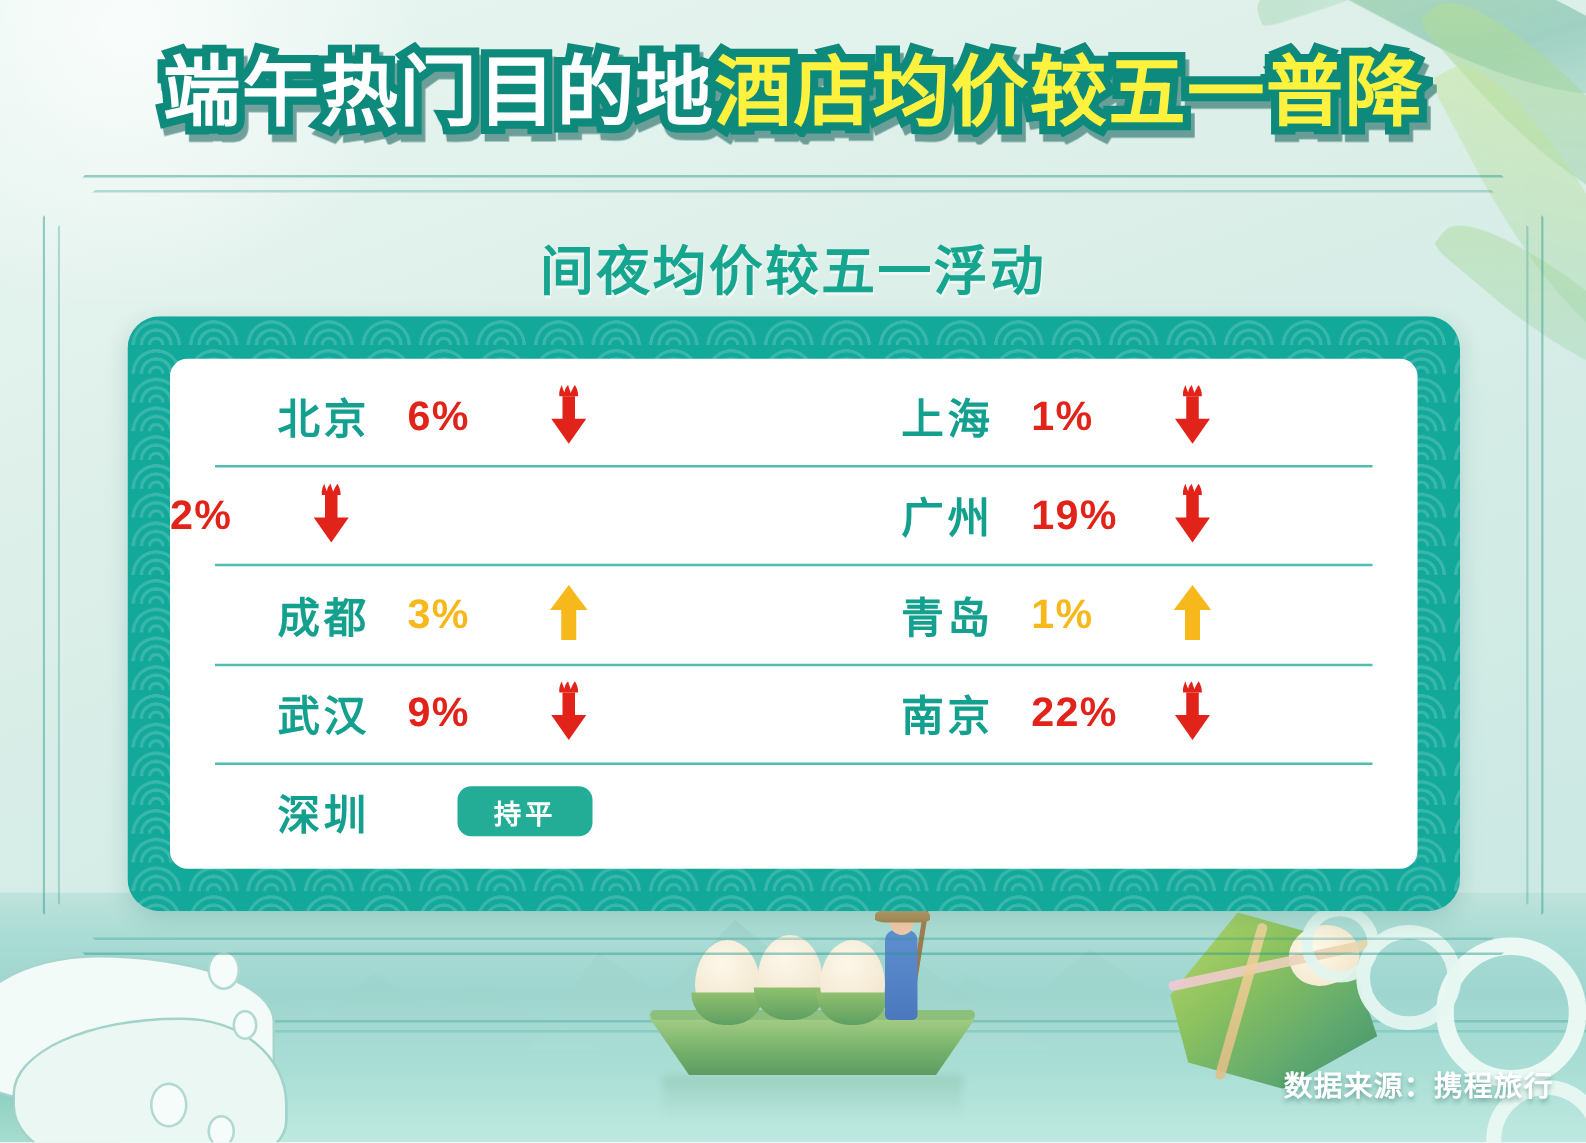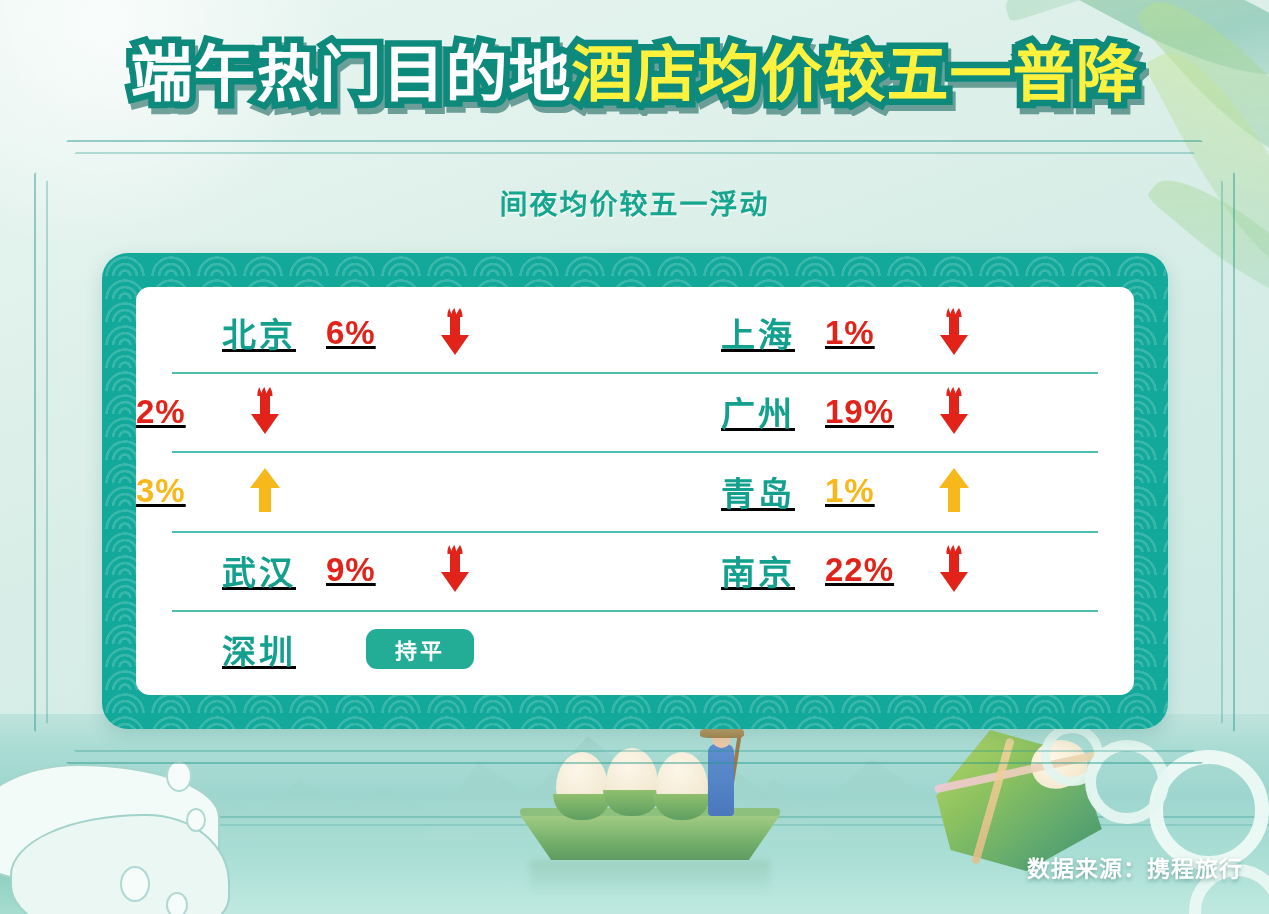--- a/index.html
+++ b/index.html
@@ -241,21 +241,21 @@
     border-color: rgba(36,150,138,.30);
     clip-path: polygon(
       30px 0, calc(100% - 30px) 0, 100% 30px, 100% calc(100% - 30px),
       calc(100% - 30px) 100%, 30px 100%, 0 calc(100% - 30px), 0 30px);
   }
 
   
   .subtitle {
     position: absolute; top: 182px; left: 0; right: 0;
     text-align: center;
-    font-size: 28px;
+    font-size: 43px;
     font-weight: 800;
     color: #16a58f;
     letter-spacing: 2px;
     z-index: 6;
     text-shadow: 1px 2px 0 rgba(255,255,255,.55);
   }
 
   
   .card {
     position: absolute;
@@ -280,21 +280,20 @@
     padding: 6px 0;
     display: flex;
     flex-direction: column;
   }
 
   .row {
     flex: 1 1 0;
     display: flex;
     align-items: center;
     position: relative;
-    text-decoration: underline;
   }
   .row + .row::before {
     content: "";
     position: absolute; top: 0; left: 36px; right: 36px;
     height: 2px;
     background: #31b2a2;
     opacity: .85;
   }
 
   .cell {
@@ -475,20 +474,21 @@
               <path d="M9.5 9 C9 4.5 10.5 2 11.5 0 C12 3 13 4.5 13.5 6 C14 3 15 1.5 16.5 0 C17.2 3 18 4.6 18.6 6.4 C19.4 3.6 20.6 2 22 0 C23.4 2.6 24.6 5 24.5 9 Z" fill="#e2231a"></path>
               <rect x="12" y="9" width="10" height="20" fill="#e2231a"></rect>
               <path d="M3 27 L31 27 L17 47 Z" fill="#e2231a"></path>
             </svg>
           </span>
         </div>
       </div>
 
       <div class="row">
         <div class="cell">
+          <span class="city">成都</span>
           <span class="value up">3%</span>
           <span class="arrow-slot">
             <svg width="34" height="50" viewBox="0 0 34 50" aria-hidden="true">
               <path d="M17 2 L32 22 L23 22 L23 46 L11 46 L11 22 L2 22 Z" fill="#f7b81b"></path>
             </svg>
           </span>
         </div>
         <div class="cell">
           <span class="city">青岛</span>
           <span class="value up">1%</span>

